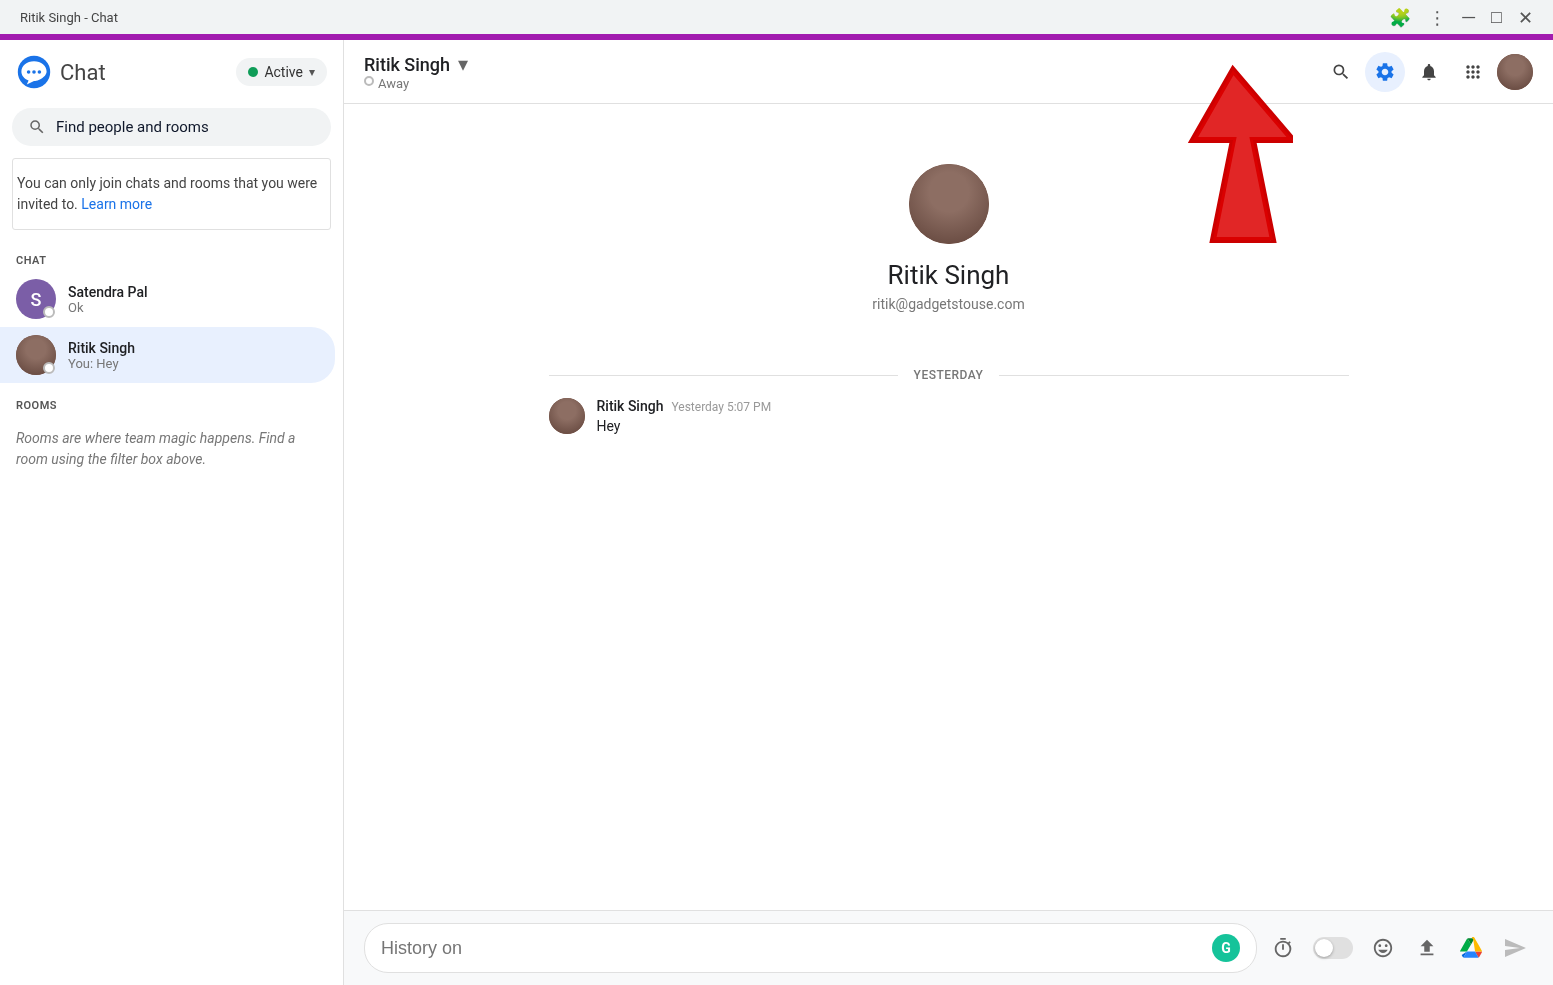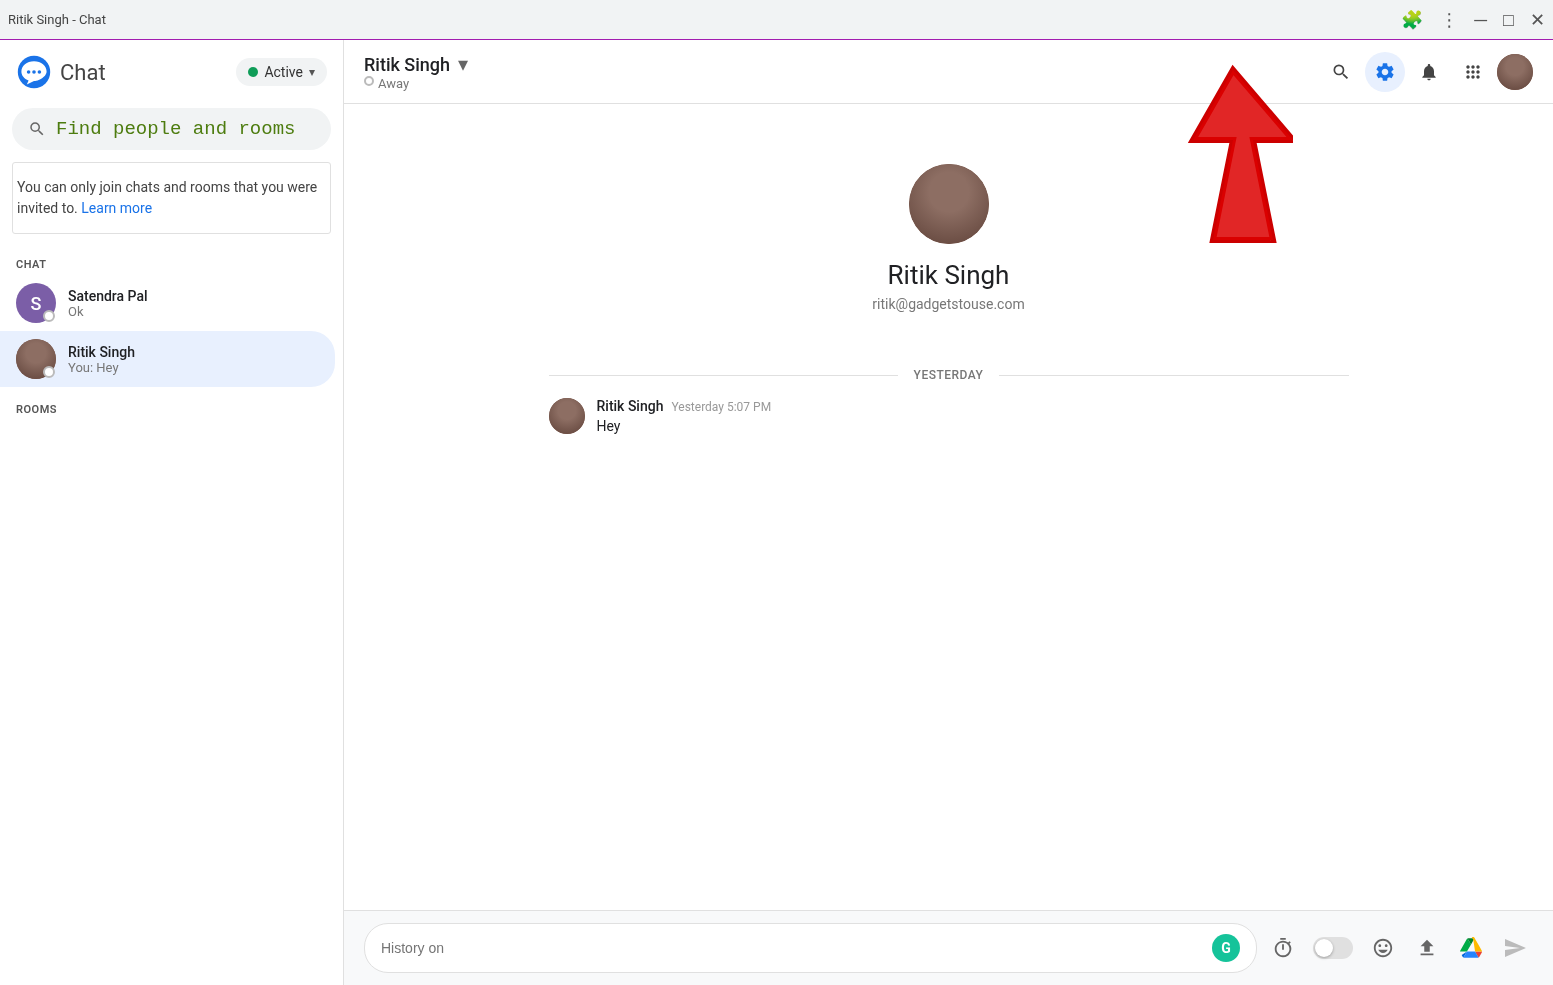--- a/index.html
+++ b/index.html
@@ -5,22 +5,22 @@
     * { box-sizing: border-box; margin: 0; padding: 0; }
     body { font-family: 'Google Sans', Roboto, Arial, sans-serif; background: #f1f3f4; width: 1553px; height: 985px; overflow: hidden; }
 
     
     .titlebar {
       background: #f1f3f4;
       height: 40px;
       display: flex;
       align-items: center;
       justify-content: space-between;
-      padding: 0 8px;
-      border-bottom: 1px solid #a21caf;
+      padding: 0 20px;
+      border-bottom: 6px solid #a21caf;
     }
     .titlebar-left { font-size: 13px; color: #444; }
     .titlebar-controls { display: flex; gap: 16px; align-items: center; }
     .titlebar-controls span { font-size: 18px; color: #555; cursor: pointer; }
 
     
     .app-container {
       display: flex;
       height: calc(985px - 40px);
     }
@@ -80,21 +80,21 @@
     .search-bar {
       margin: 8px 12px 12px 12px;
       background: #f1f3f4;
       border-radius: 24px;
       display: flex;
       align-items: center;
       padding: 10px 16px;
       gap: 10px;
       cursor: text;
     }
-    .search-placeholder { font-size: 19px; color: #4d7c0f; font-family: Liberation Mono, monospace; }
+    .search-placeholder { font-size: 15px; color: #0f172a; }
 
     
     .info-banner {
       margin: 0 12px 16px 12px;
       background: #fff;
       border: 1px solid #e0e0e0;
       border-radius: 3px;
       padding: 14px 4px;
       font-size: 14px;
       color: #444;
@@ -281,21 +281,21 @@
       border: 1px solid #e0e0e0;
       border-radius: 24px;
       padding: 10px 16px;
       display: flex;
       align-items: center;
     }
     .input-field {
       flex: 1;
       border: none;
       outline: none;
-      font-size: 14px;
+      font-size: 18px;
       color: #000000;
       background: transparent;
     }
     .grammarly-btn {
       width: 28px; height: 28px;
       background: #15c39a;
       border-radius: 50%;
       display: flex; align-items: center; justify-content: center;
       color: #fff;
       font-size: 14px;
@@ -399,20 +399,21 @@
         </div>
         <div class="avatar-status away"></div>
       </div>
       <div class="chat-info">
         <div class="chat-name">Ritik Singh</div>
         <div class="chat-preview">You: Hey</div>
       </div>
     </div>
 
     <div class="rooms-label">ROOMS</div>
+    <div class="rooms-empty">Rooms are where team magic happens. Find a room using the filter box above.</div>
 
   </div>
 
   <div class="main-area">
 
     <div class="chat-header header-area-relative">
       <div class="chat-header-left">
         <div>
           <div style="display:flex;align-items:center;gap:8px;">
             <span class="chat-header-name">Ritik Singh</span>

